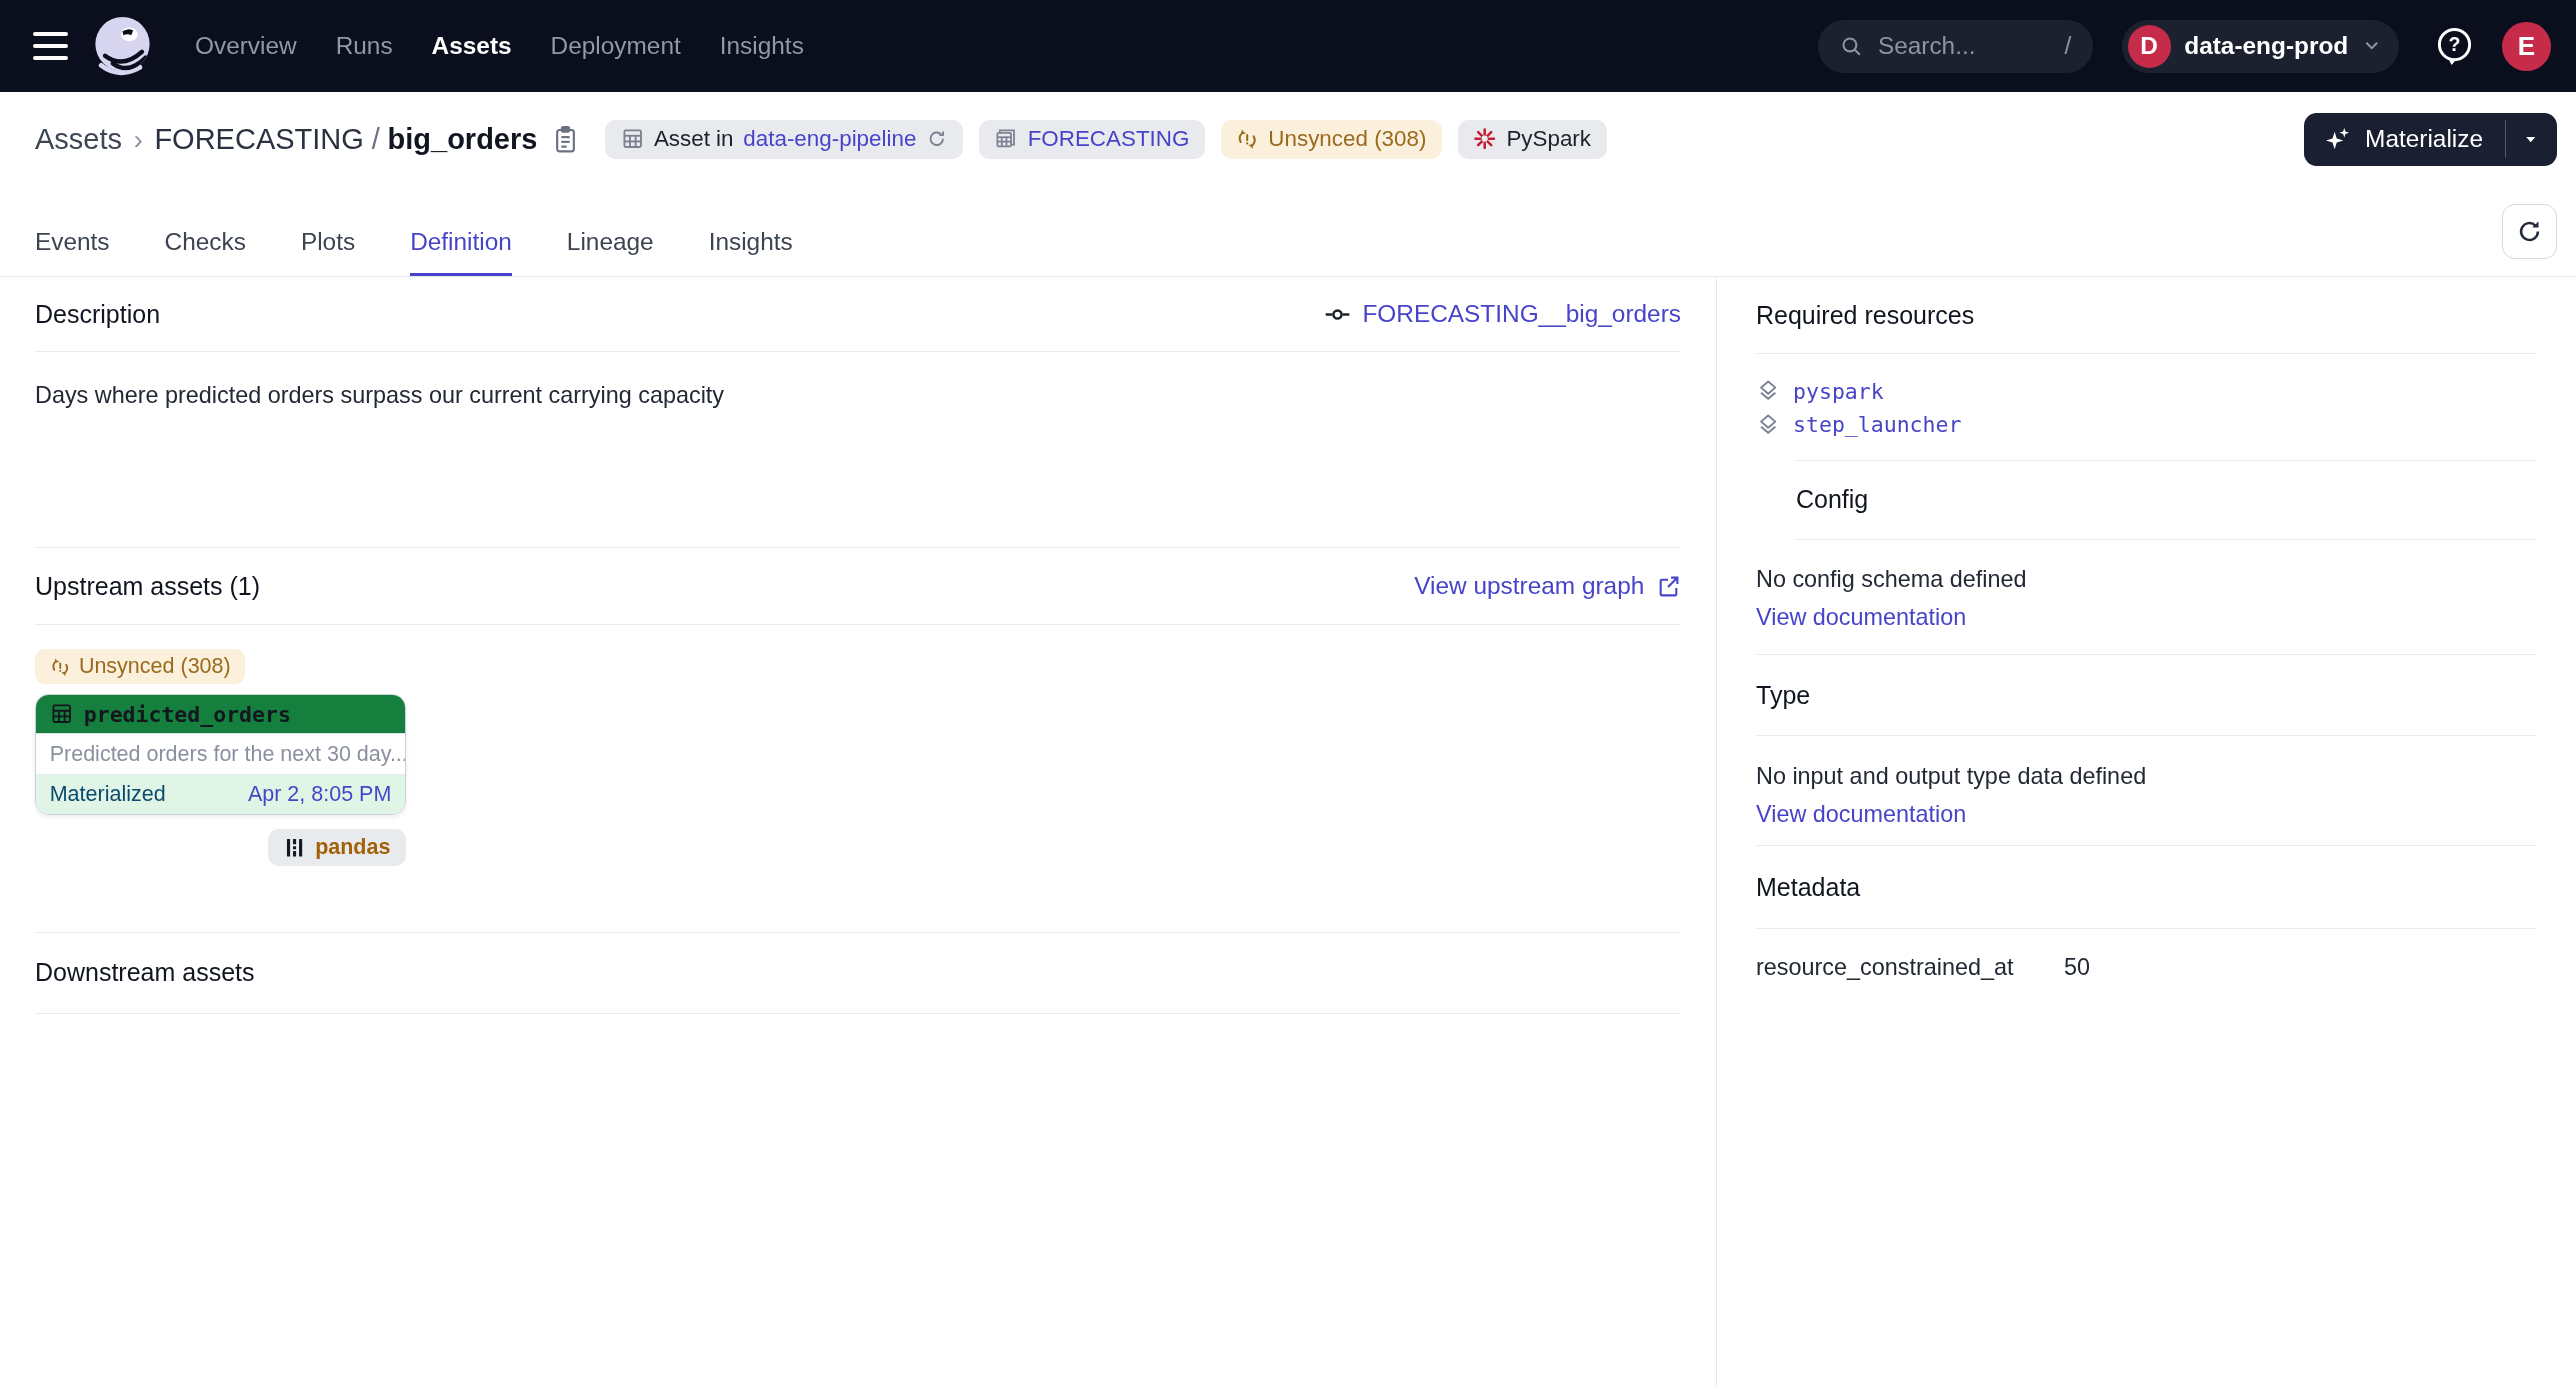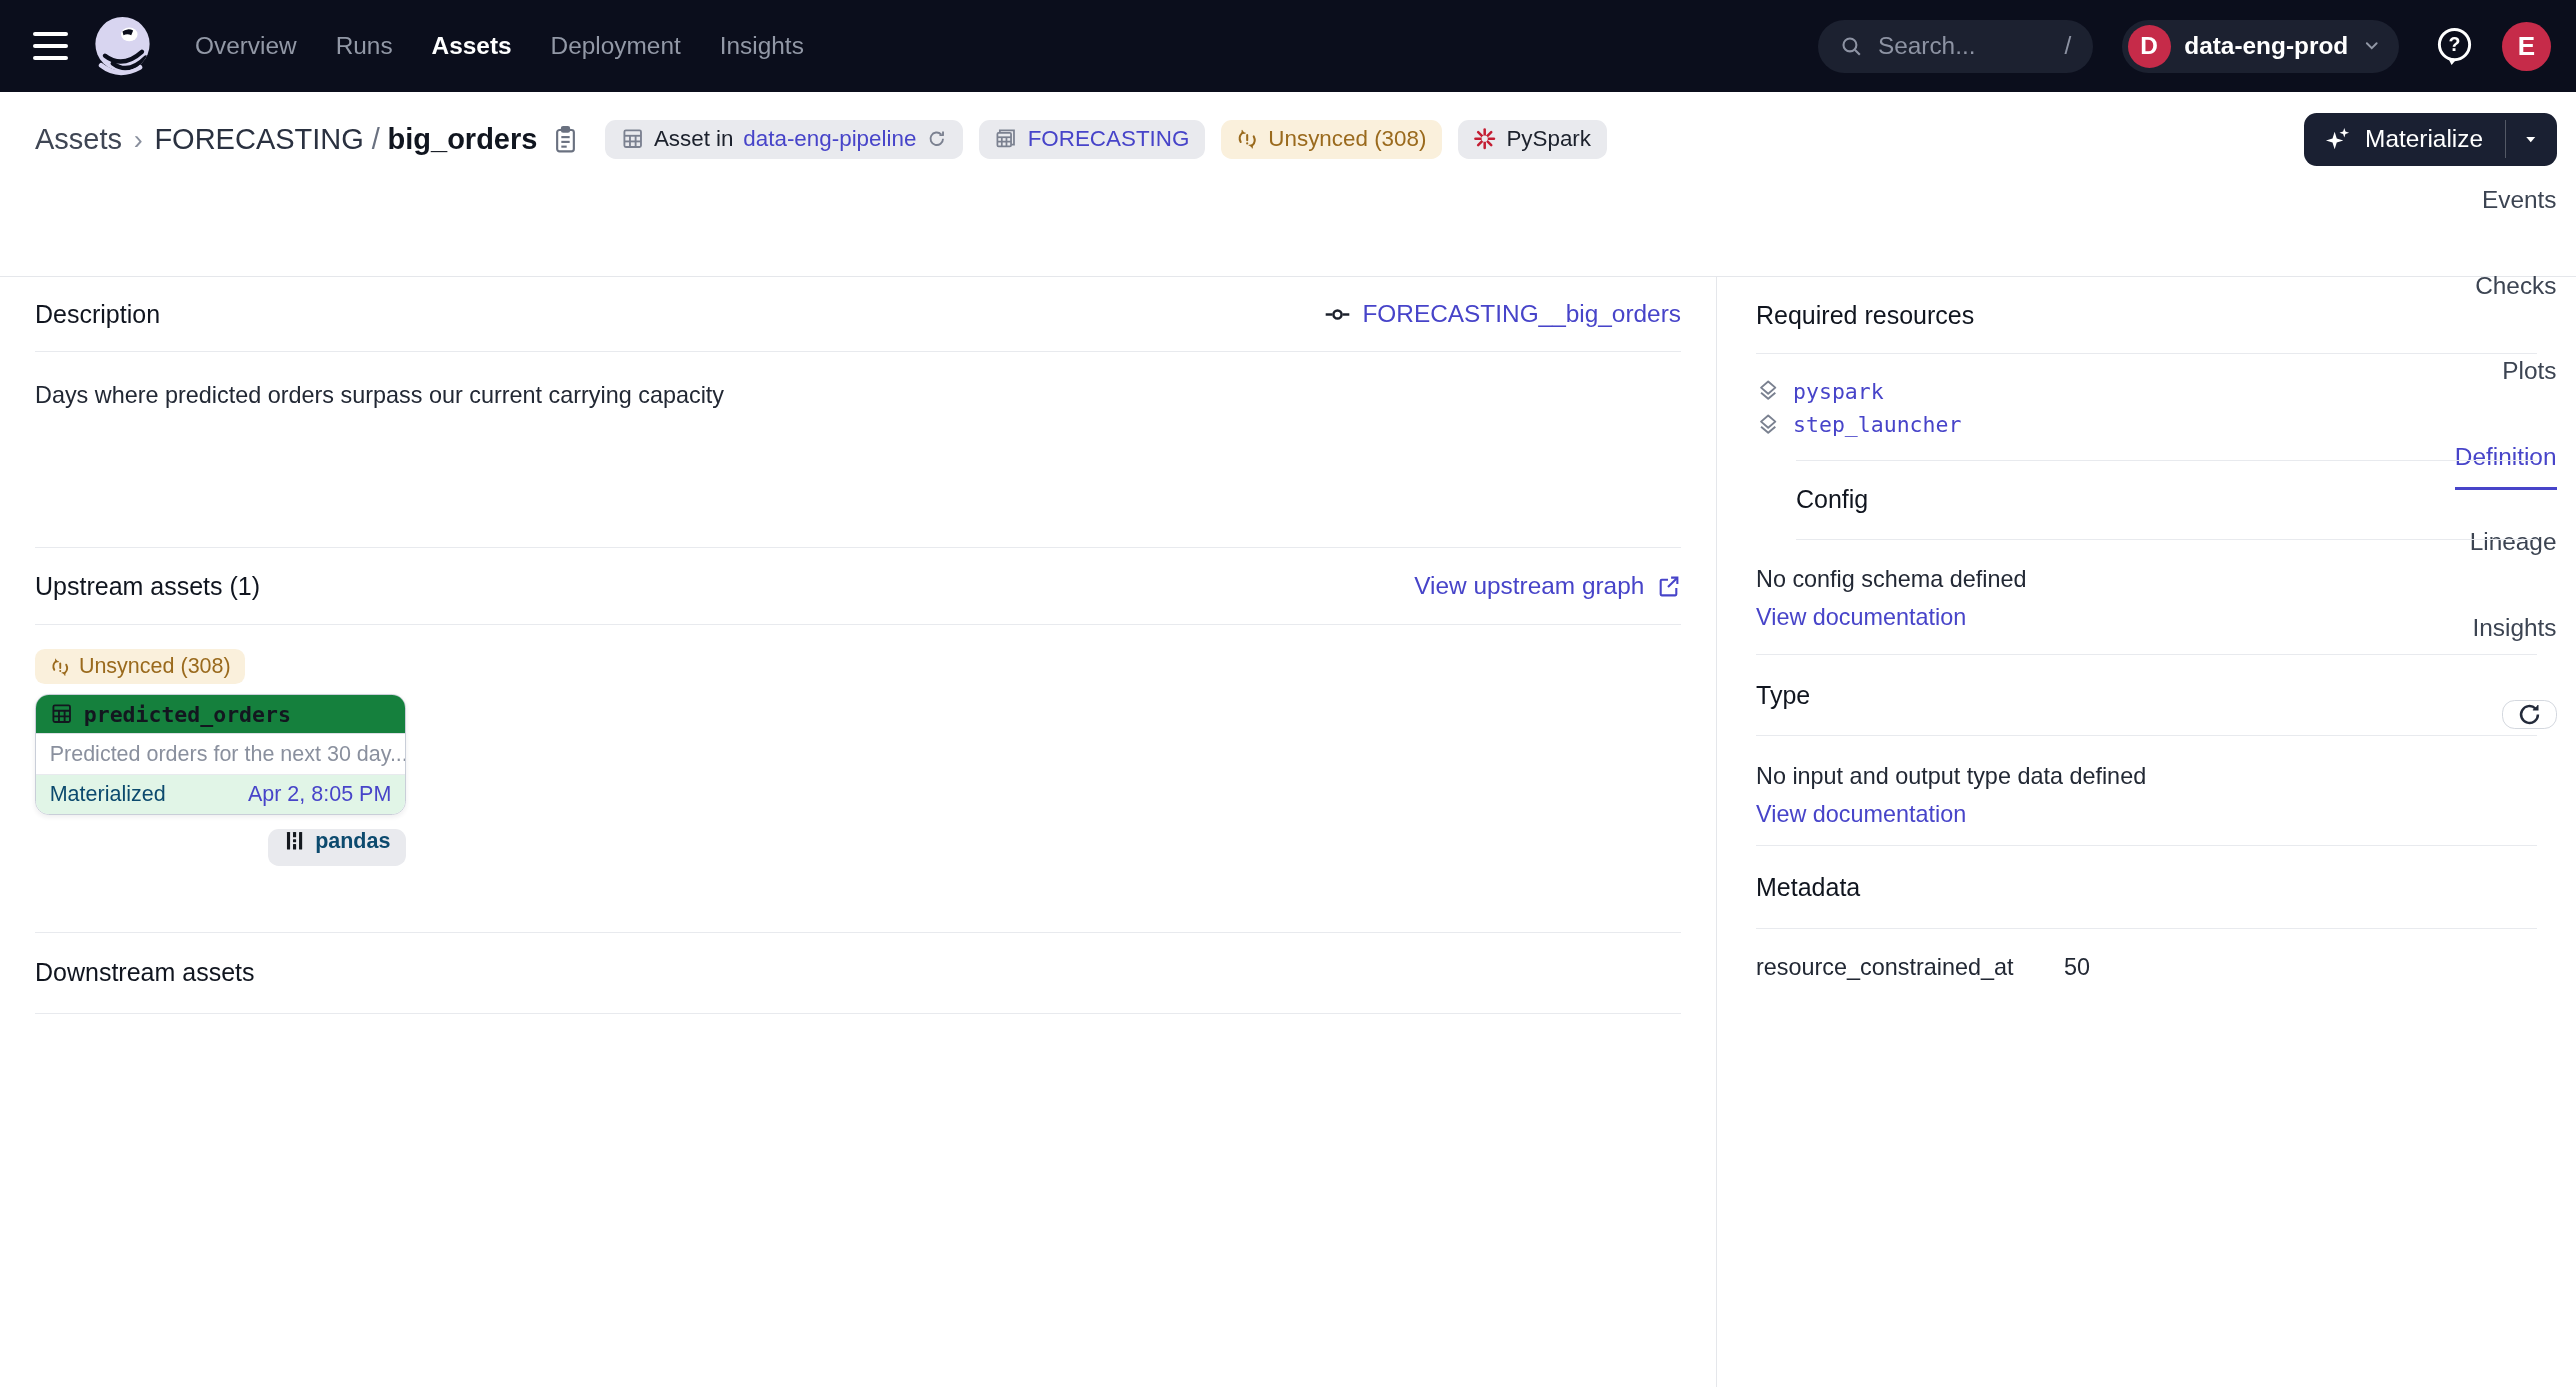--- a/index.html
+++ b/index.html
@@ -41,21 +41,21 @@
   .badges { display:flex; align-items:center; gap:15.6px; margin-left:25px; }
   .badge { height:39px; border-radius:10.7px; padding:0 15.6px; display:inline-flex; align-items:center; gap:9.8px; font-size:22.4px; background:#e9eaee; color:#1c212c; white-space:nowrap; cursor:pointer; }
   .badge .blink { color:#4744c9; }
   .badge.amber { background:#faf0dc; color:#9a6a1d; }
   .mat-split { margin-left:auto; height:53px; background:#1a2032; border-radius:12.7px; display:flex; align-items:stretch; color:#ffffff; overflow:hidden; }
   .mat-main { display:flex; align-items:center; gap:12.7px; padding:0 21.5px; font-size:24.4px; font-weight:500; cursor:pointer; }
   .mat-div { width:1px; background:rgba(255,255,255,0.25); margin:7.8px 0; }
   .mat-caret { width:51px; display:flex; align-items:center; justify-content:center; cursor:pointer; }
 
   
-  .tabs-row { height:91px; border-bottom:1px solid #e5e7eb; display:flex; align-items:flex-end; padding:0 19.5px 0 35px; gap:38px;flex-direction:column; }
+  .tabs-row { height:91px; border-bottom:1px solid #e5e7eb; display:flex; align-items:flex-end; padding:0 19.5px 0 35px; gap:55px; }
   .tab { font-size:24.4px; color:#3c4452; padding-bottom:16.6px; border-bottom:3.9px solid transparent; cursor:pointer; }
   .tab.active { color:#4744c9; border-bottom-color:#4744c9; font-weight:500; }
   .refresh-btn { margin-left:auto; align-self:center; width:55px; height:55px; border:1px solid #d4d8df; border-radius:12.7px; display:flex; align-items:center; justify-content:center; cursor:pointer; background:#ffffff; }
 
   
   .content { display:flex; height:1111px; }
   .left-col { width:1717px; border-right:1px solid #e5e7eb; padding:0 35px; }
   .right-col { flex:1; padding:0 39px; }
 
   .sec-head { height:75px; display:flex; align-items:center; justify-content:space-between; border-bottom:1px solid #e8eaee; }
@@ -69,21 +69,21 @@
   .lone-badge { margin-top:24.4px; display:inline-flex; height:35px; border-radius:9.8px; padding:0 14.6px; align-items:center; gap:8.8px; font-size:21.5px; background:#faf0dc; color:#9a6a1d; cursor:pointer; }
 
   .asset-card { margin-top:9.8px; width:371px; border:1px solid #c9ced8; border-radius:13.7px; overflow:hidden; box-shadow:0 2px 4.9px rgba(20,25,40,0.08); cursor:pointer; }
   .card-head { height:39px; background:#15803d; border-bottom:1px solid #dcdfe5; display:flex; align-items:center; gap:10.7px; padding:0 13.7px; font-family:"DejaVu Sans Mono", monospace; font-weight:700; font-size:21.5px; color:#13171f; }
   .card-body { height:41px; display:flex; align-items:center; padding:0 13.7px; color:#8a909e; font-size:21.5px; border-bottom:1px solid #e8eaee; white-space:nowrap; }
   .card-foot { height:39px; background:#e1f5e7; display:flex; align-items:center; justify-content:space-between; padding:0 13.7px; font-size:21.5px; }
   .card-status { color:#0c4a6e; }
   .card-time { color:#4744c9; }
 
   .tag-row { width:371px; display:flex; justify-content:flex-end; margin-top:13.7px; }
-  .tag { height:37px; background:#e9eaee; border-radius:10.7px; padding:0 15.6px; display:inline-flex; gap:9.8px; font-weight:700; font-size:21.5px; color:#0c4a6e; cursor:pointer; }
+  .tag { height:37px; background:#e9eaee; border-radius:10.7px; padding:0 15.6px; display:inline-flex; align-items:center; gap:9.8px; font-weight:700; font-size:21.5px; color:#a16207; cursor:pointer; }
 
   .down-head { margin-top:66px; border-top:1px solid #e8eaee; height:82px; display:flex; align-items:center; border-bottom:1px solid #e8eaee; }
 
   .side-head { height:77px; border-bottom:1px solid #e8eaee; display:flex; align-items:center; }
   .side-head.bt { border-top:1px solid #e8eaee; }
   .res-list { padding-top:21.5px; }
   .res-item { display:flex; align-items:center; gap:12.7px; height:31px; margin-bottom:2.9px; cursor:pointer; }
   .res-item .res-name { font-family:"DejaVu Sans Mono", monospace; font-size:21.5px; color:#4744c9; }
   .head-config { margin-top:19.5px; height:80px;margin-left:40px; }
   .side-body { margin-top:23.4px; font-size:23.4px; line-height:33px; color:#222834; }

